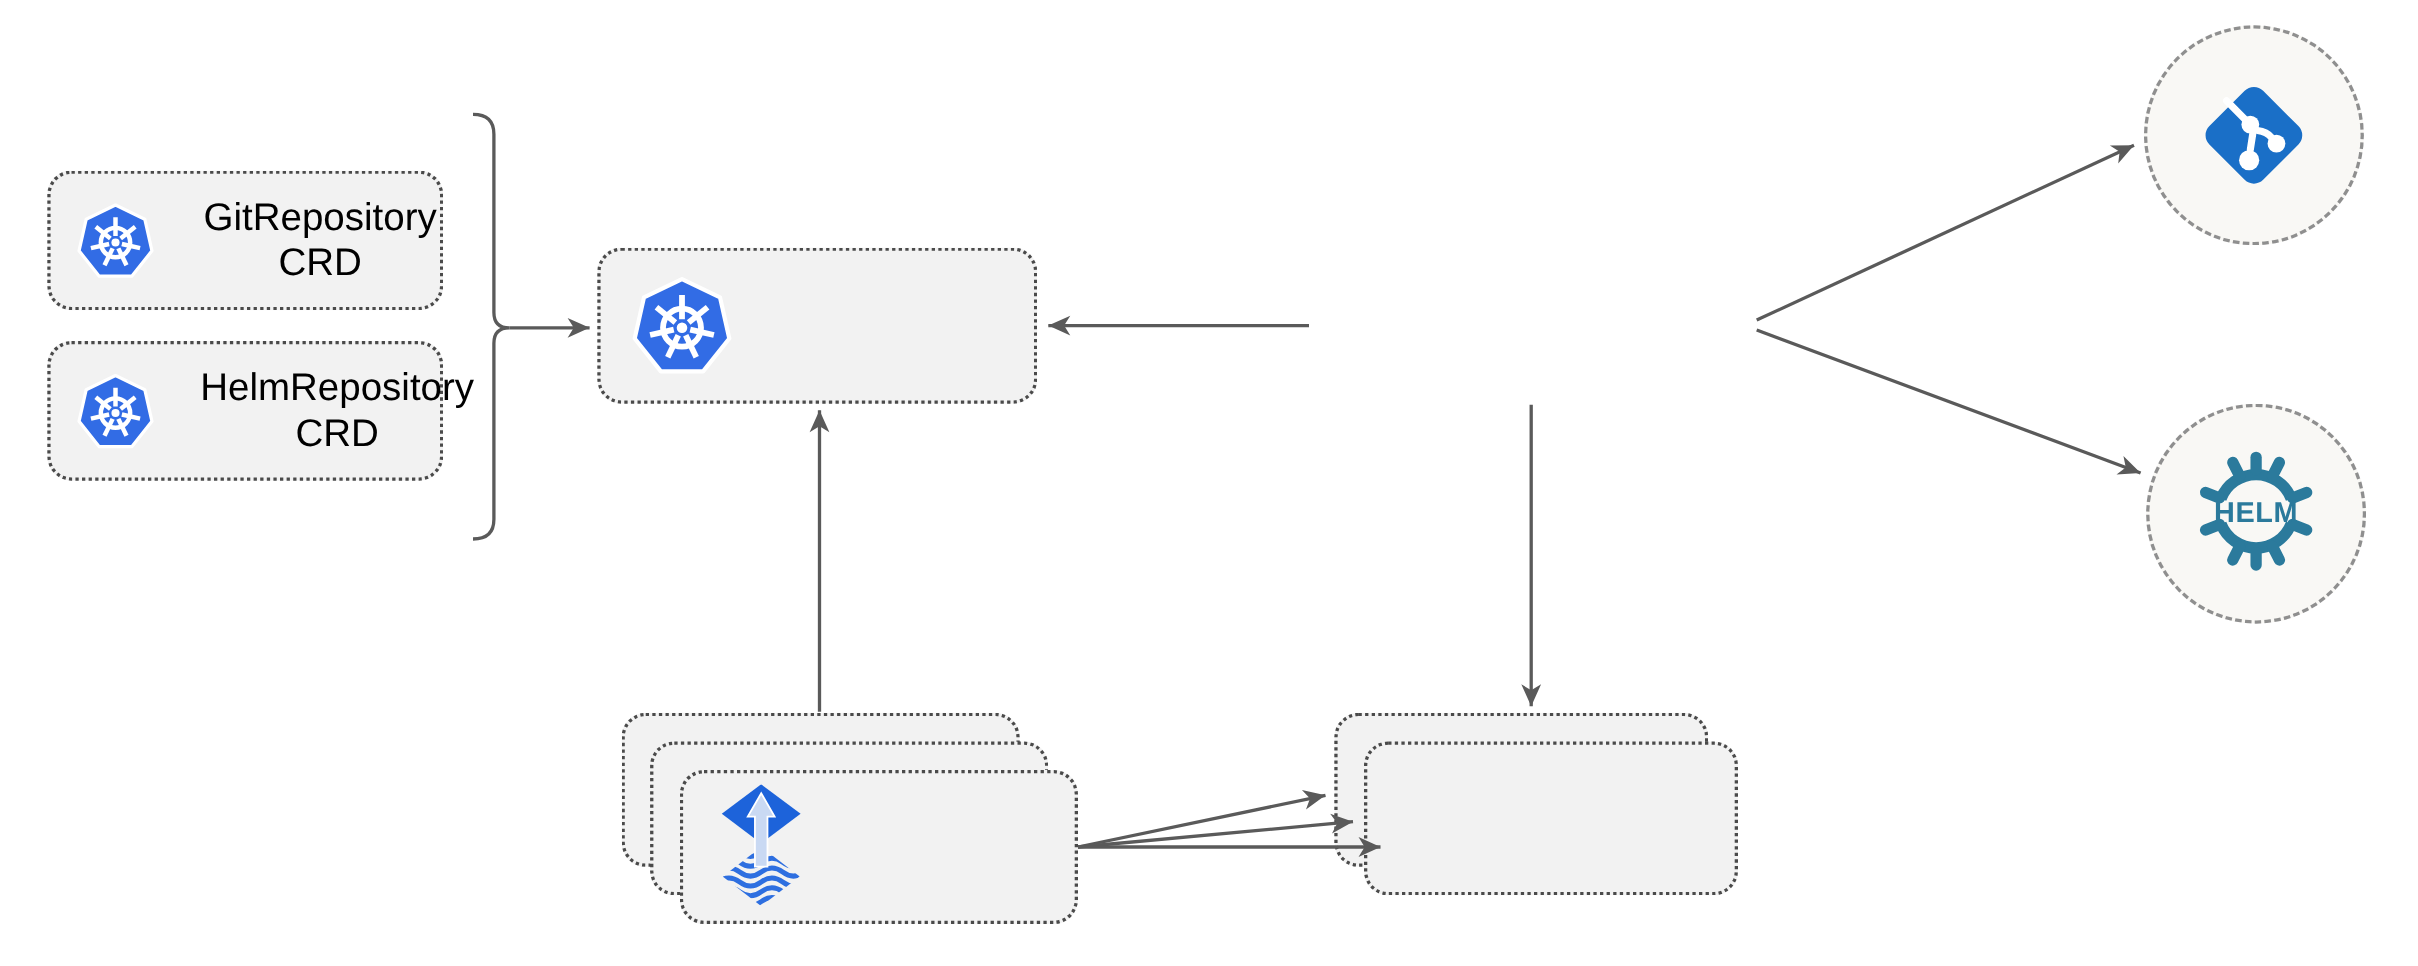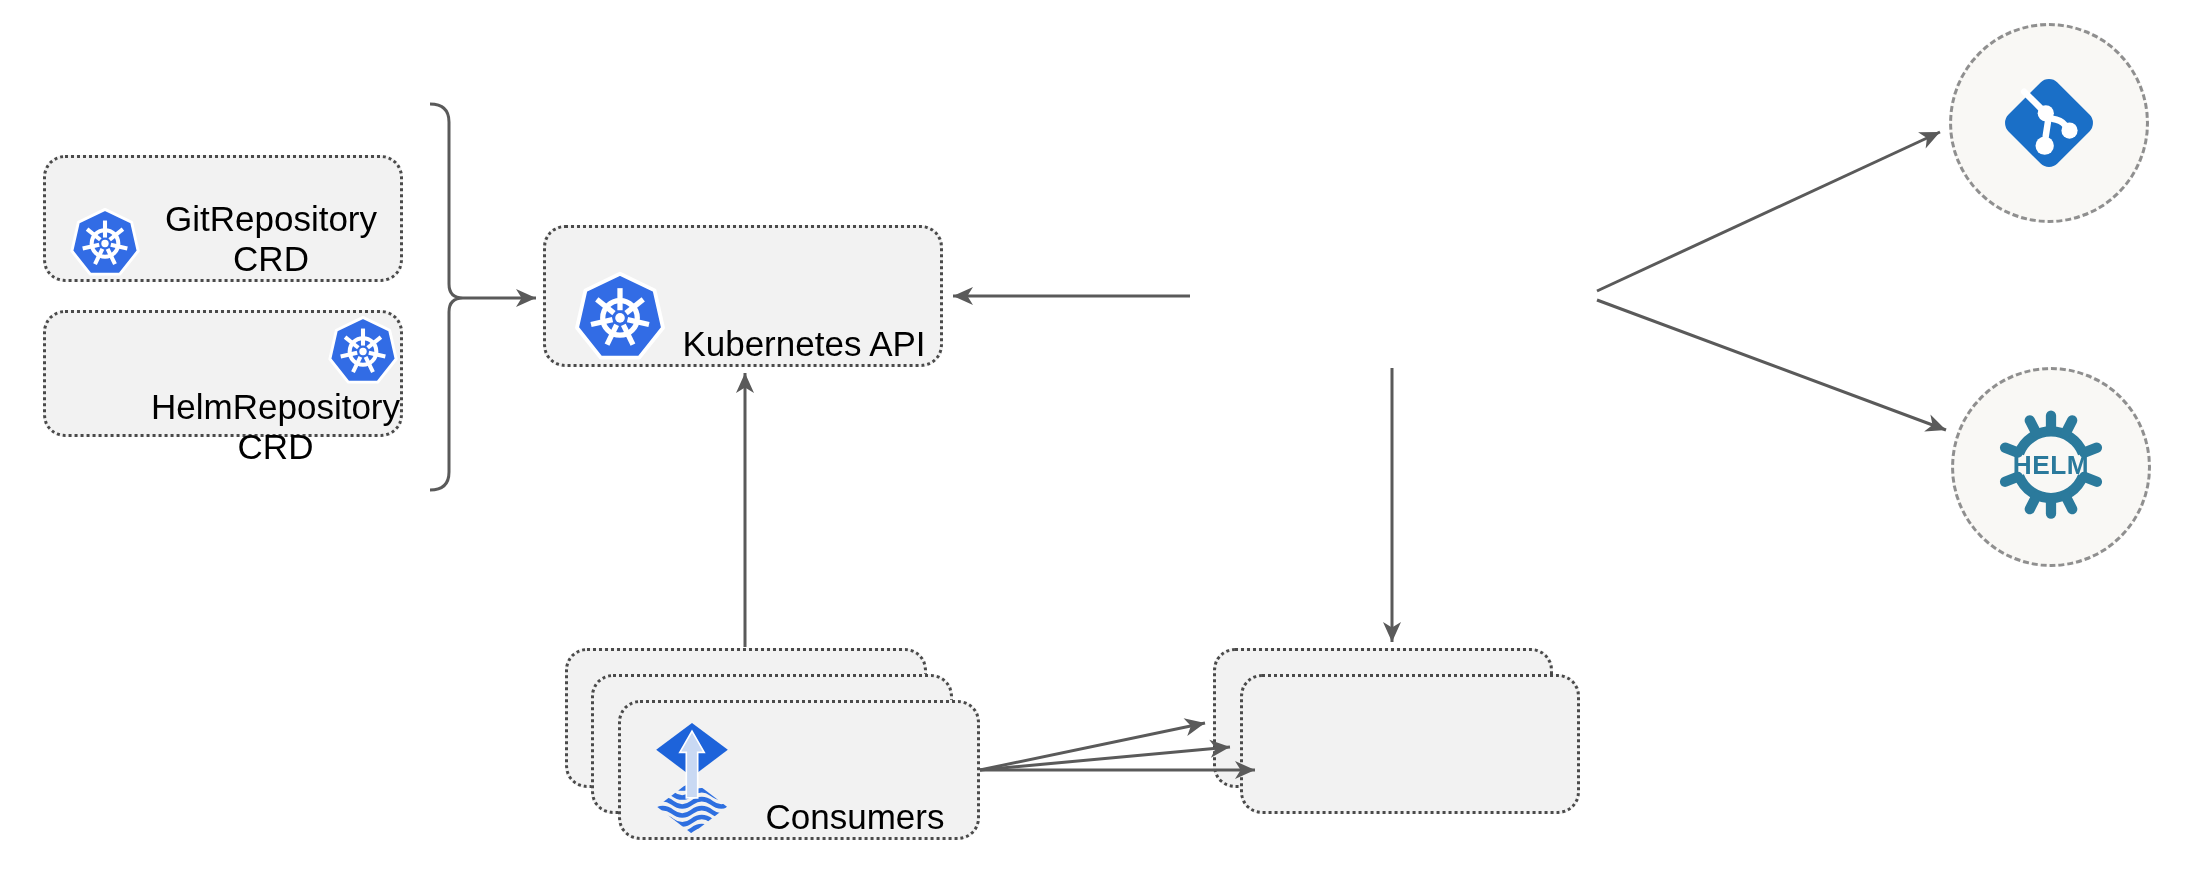--- a/index.html
+++ b/index.html
@@ -10,21 +10,22 @@
     font-family:"Liberation Sans","DejaVu Sans",sans-serif;
     overflow:hidden;
   }
   .node{
     position:absolute;
     background:#f2f2f2;
     border:3px dotted #4a4a4a;
     border-radius:22px;
     box-sizing:border-box;
     display:flex;
-    align-items:flex-end;
+    align-items:center;
+    gap:40px;
   }
   .stackbox{
     position:absolute;
     background:#f2f2f2;
     border:3px dotted #4a4a4a;
     border-radius:22px;
     box-sizing:border-box;
   }
   .label{
     flex:1;
@@ -131,43 +132,41 @@
 <div class="canvas">
 
   <div class="node" style="left:43px;top:155px;width:360px;height:127px;padding-left:22px;">
     <svg class="icon" width="74" height="74">
         <use href="#icon-k8s"></use>
       </svg>
     <div class="label">GitRepository
 CRD</div>
   </div>
 
-  <div class="node" style="left:43px;top:310px;width:360px;height:127px;padding-left:22px;flex-direction:column;">
+  <div class="node" style="left:43px;top:310px;width:360px;height:127px;padding-left:22px;">
     <svg class="icon" width="74" height="74">
         <use href="#icon-k8s"></use>
       </svg>
     <div class="label">HelmRepository
 CRD</div>
   </div>
 
   <div class="node" style="left:543px;top:225px;width:400px;height:142px;padding-left:26px;">
     <svg class="icon" width="96" height="96">
         <use href="#icon-k8s"></use>
       </svg>
-    <div class="label">Kubernetes API</div>
   </div>
 
 
   <div class="stackbox" style="left:565px;top:648px;width:362px;height:140px;"></div>
   <div class="stackbox" style="left:591px;top:674px;width:362px;height:140px;"></div>
   <div class="node" style="left:618px;top:700px;width:362px;height:140px;padding-left:30px;">
     <svg class="icon" width="82" height="114">
         <use href="#icon-flux"></use>
       </svg>
-    <div class="label">Consumers</div>
   </div>
 
   <div class="stackbox" style="left:1213px;top:648px;width:340px;height:140px;"></div>
   <div class="stackbox" style="left:1240px;top:674px;width:340px;height:140px;"></div>
 
   <div class="registry" style="left:1949px;top:23px;">
     <svg class="icon" width="108" height="108">
         <use href="#icon-git"></use>
       </svg>
   </div>

